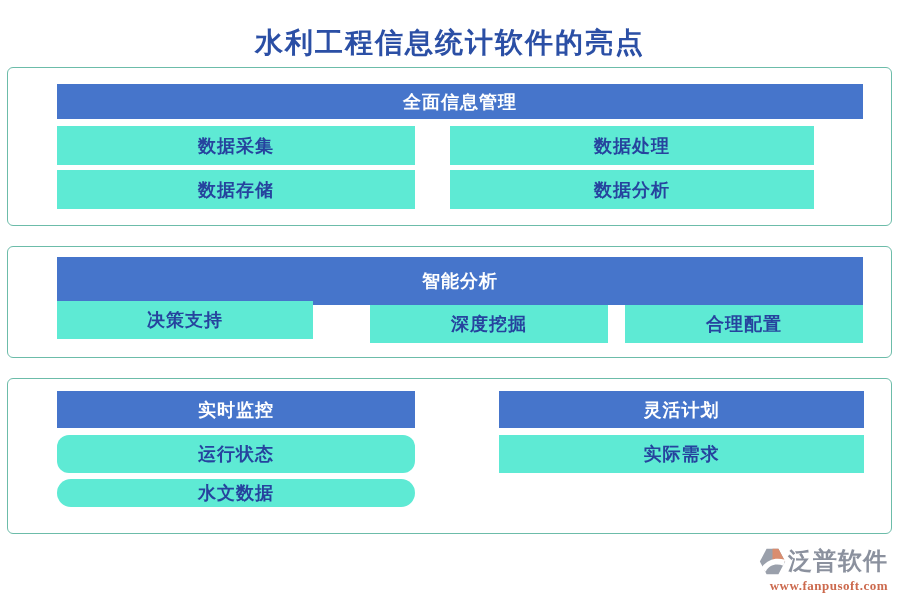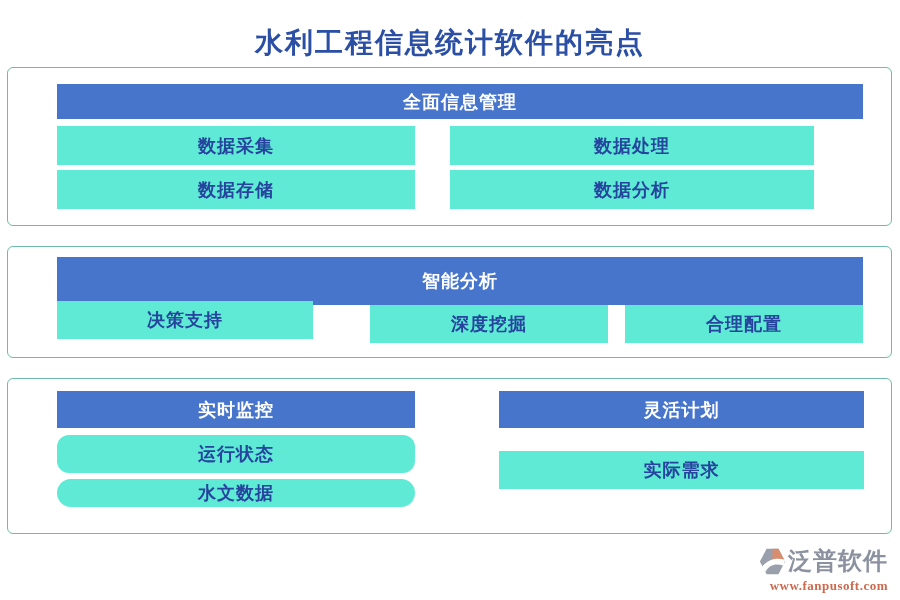--- a/index.html
+++ b/index.html
@@ -54,21 +54,21 @@
   
   .p2-header{left:49px;top:10px;width:806px;height:48px;}
   .p2-b1{left:49px;top:54px;width:256px;height:38px;}
   .p2-b2{left:332px;top:58px;width:238px;height:38px;margin-left:30px;}
   .p2-b3{left:617px;top:58px;width:238px;height:38px;}
   
   .p3-hl{left:49px;top:12px;width:358px;height:37px;}
   .p3-hr{left:491px;top:12px;width:365px;height:37px;}
   .p3-l1{left:49px;top:56px;width:358px;height:38px;border-radius:12px;}
   .p3-l2{left:49px;top:100px;width:358px;height:28px;border-radius:17px;}
-  .p3-r1{left:491px;top:72px;width:365px;height:38px;}
+  .p3-r1{left:491px;top:56px;width:365px;height:38px;}
   .p3-r2{left:491px;top:100px;width:365px;height:38px;}
   
   .watermark{
     position:absolute;left:282px;top:130px;
     z-index:2;opacity:.55;
     display:flex;align-items:flex-start;
     pointer-events:none;
   }
   .wm-icon{width:14px;height:14px;margin-top:5px;}
   .wm-text{

